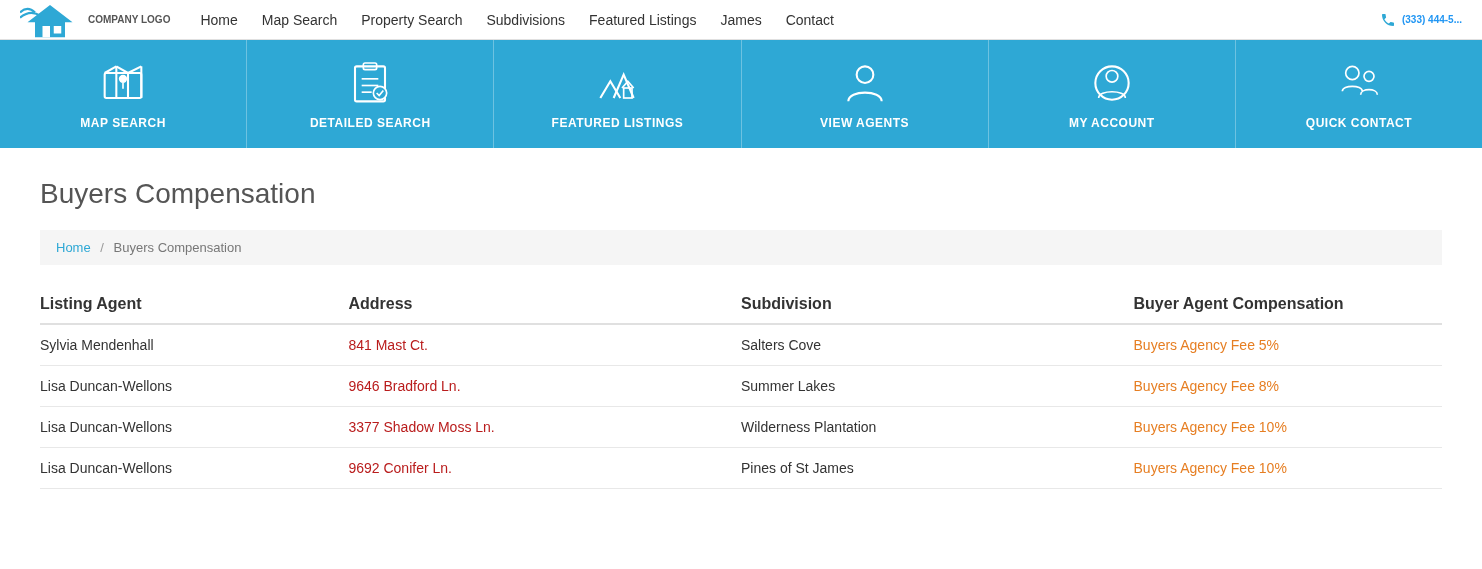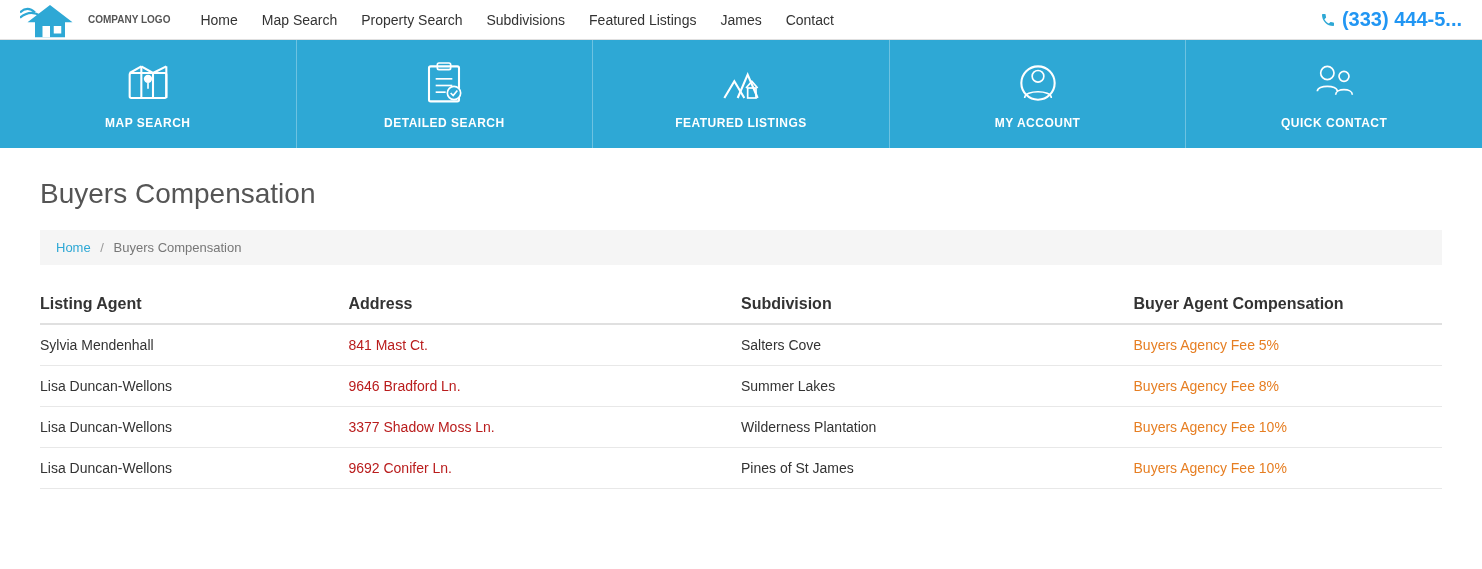--- a/index.html
+++ b/index.html
@@ -40,21 +40,21 @@
       font-size: 14px;
       color: #333;
       text-decoration: none;
       cursor: pointer;
     }
     .phone-area {
       display: flex;
       align-items: center;
       gap: 6px;
       color: #2196F3;
-      font-size: 20px;
+      font-size: 10px;
       font-weight: bold;
     }
 
     
     .blue-banner {
       background: #2ea8d5;
       display: flex;
       align-items: stretch;
     }
     .banner-item {
@@ -214,20 +214,27 @@
 
       <polyline points="10,48 22,28 34,48" stroke="white" stroke-width="2.5" fill="none"></polyline>
       <polyline points="26,48 38,20 50,48" stroke="white" stroke-width="2.5" fill="none"></polyline>
 
       <rect x="38" y="36" width="10" height="12" stroke="white" stroke-width="2" fill="none"></rect>
       <polyline points="36,36 43,28 50,36" stroke="white" stroke-width="2" fill="none"></polyline>
     </svg>
     <span class="banner-label">FEATURED LISTINGS</span>
   </a>
 
+  <a class="banner-item">
+    <svg class="banner-icon" viewBox="0 0 60 60" fill="none">
+      <circle cx="30" cy="20" r="10" stroke="white" stroke-width="2.5" fill="none"></circle>
+      <path d="M10,52 C10,38 50,38 50,52" stroke="white" stroke-width="2.5" fill="none"></path>
+    </svg>
+    <span class="banner-label">VIEW AGENTS</span>
+  </a>
 
   <a class="banner-item">
     <svg class="banner-icon" viewBox="0 0 60 60" fill="none">
       <circle cx="30" cy="30" r="20" stroke="white" stroke-width="2.5" fill="none"></circle>
       <circle cx="30" cy="22" r="7" stroke="white" stroke-width="2" fill="none"></circle>
       <path d="M14,48 C14,38 46,38 46,48" stroke="white" stroke-width="2" fill="none"></path>
     </svg>
     <span class="banner-label">MY ACCOUNT</span>
   </a>
 

